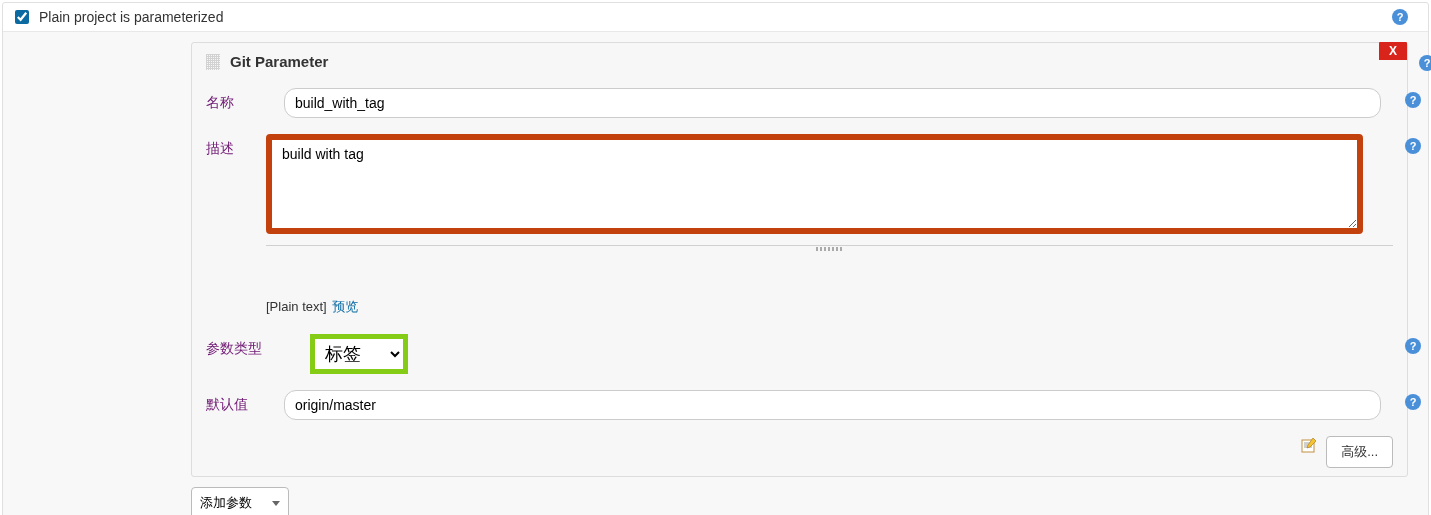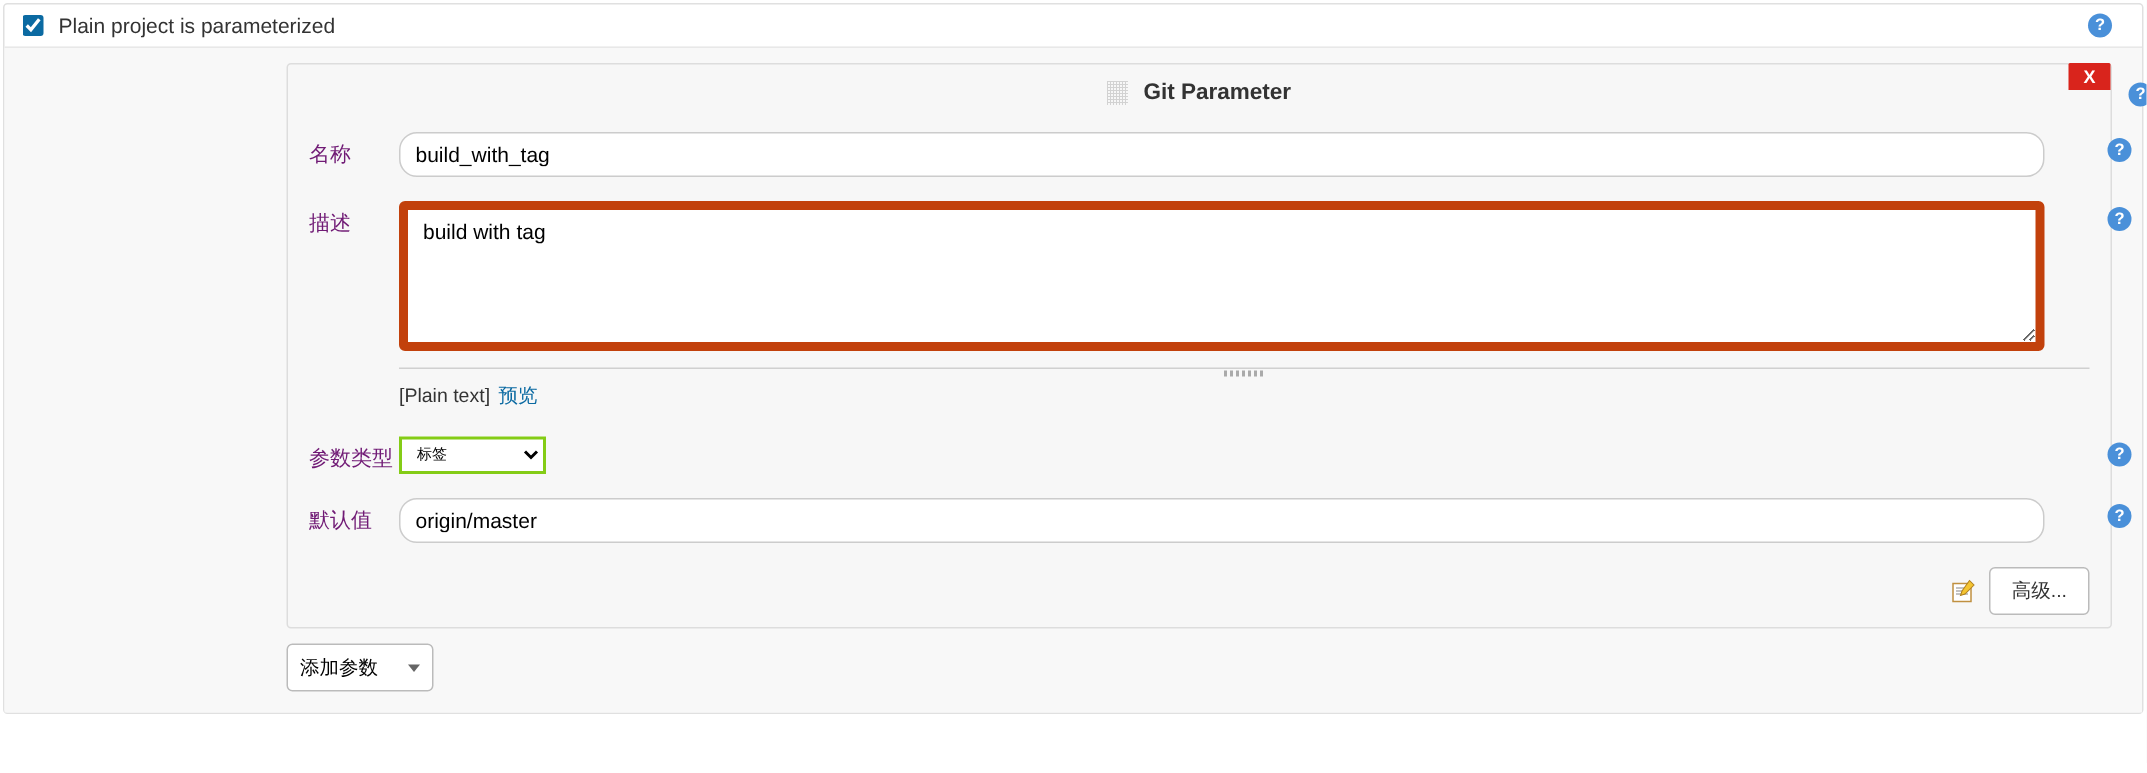--- a/index.html
+++ b/index.html
@@ -58,21 +58,20 @@
       border-radius: 3px;
       background: #f7f7f7;
       padding: 0;
       margin-top: 10px;
     }
     .panel-header {
       display: flex;
       align-items: center;
       padding: 10px 14px;
       position: relative;
-      justify-content: center;
     }
     .drag-handle {
       width: 14px;
       height: 16px;
       background-image: repeating-linear-gradient(
         to bottom,
         #bbb 0, #bbb 1px, transparent 1px, transparent 3px
       ), repeating-linear-gradient(
         to right,
         #bbb 0, #bbb 1px, transparent 1px, transparent 3px
@@ -126,38 +125,40 @@
       margin-right: 30px;
     }
     .form-input {
       width: 100%;
       padding: 6px 10px;
       border: 1px solid #ccc;
       border-radius: 12px;
       font-size: 14px;
       font-family: inherit;
       background: #fff;
+      margin-left: 18px;
     }
     .form-textarea {
       width: 100%;
       padding: 6px 10px;
       border: 6px solid #c2410c;
       border-radius: 4px;
       font-size: 14px;
       font-family: inherit;
       background: #fff;
       resize: both;
       height: 100px;
     }
     .form-select {
       padding: 4px 6px;
-      border: 2px solid #84cc16;
-      font-size: 10px;
+      border: 5px solid #84cc16;
+      font-size: 18px;
       background: #fff;
       min-width: 98px;
+      margin-left: 44px;
     }
     .row-help {
       position: absolute;
       right: -14px;
       top: 12px;
     }
     .resize-grip {
       height: 6px;
       display: flex;
       justify-content: center;
@@ -169,30 +170,31 @@
     .resize-grip::before {
       content: "";
       width: 28px;
       height: 4px;
       background: repeating-linear-gradient(to right, #aaa 0, #aaa 2px, transparent 2px, transparent 4px);
     }
     .preview-row {
       padding: 4px 14px 10px 74px;
       font-size: 13px;
       color: #333;
+      margin-top: 43px;
     }
     .preview-link {
       color: #0b6aa2;
       text-decoration: none;
       margin-left: 2px;
     }
     .advanced-row {
       display: flex;
       justify-content: flex-end;
-      align-items: center;
+      align-items: flex-start;
       padding: 8px 14px;
       gap: 8px;
     }
     .notepad-icon {
       width: 18px;
       height: 18px;
       cursor: pointer;
     }
     .btn {
       padding: 6px 14px;

